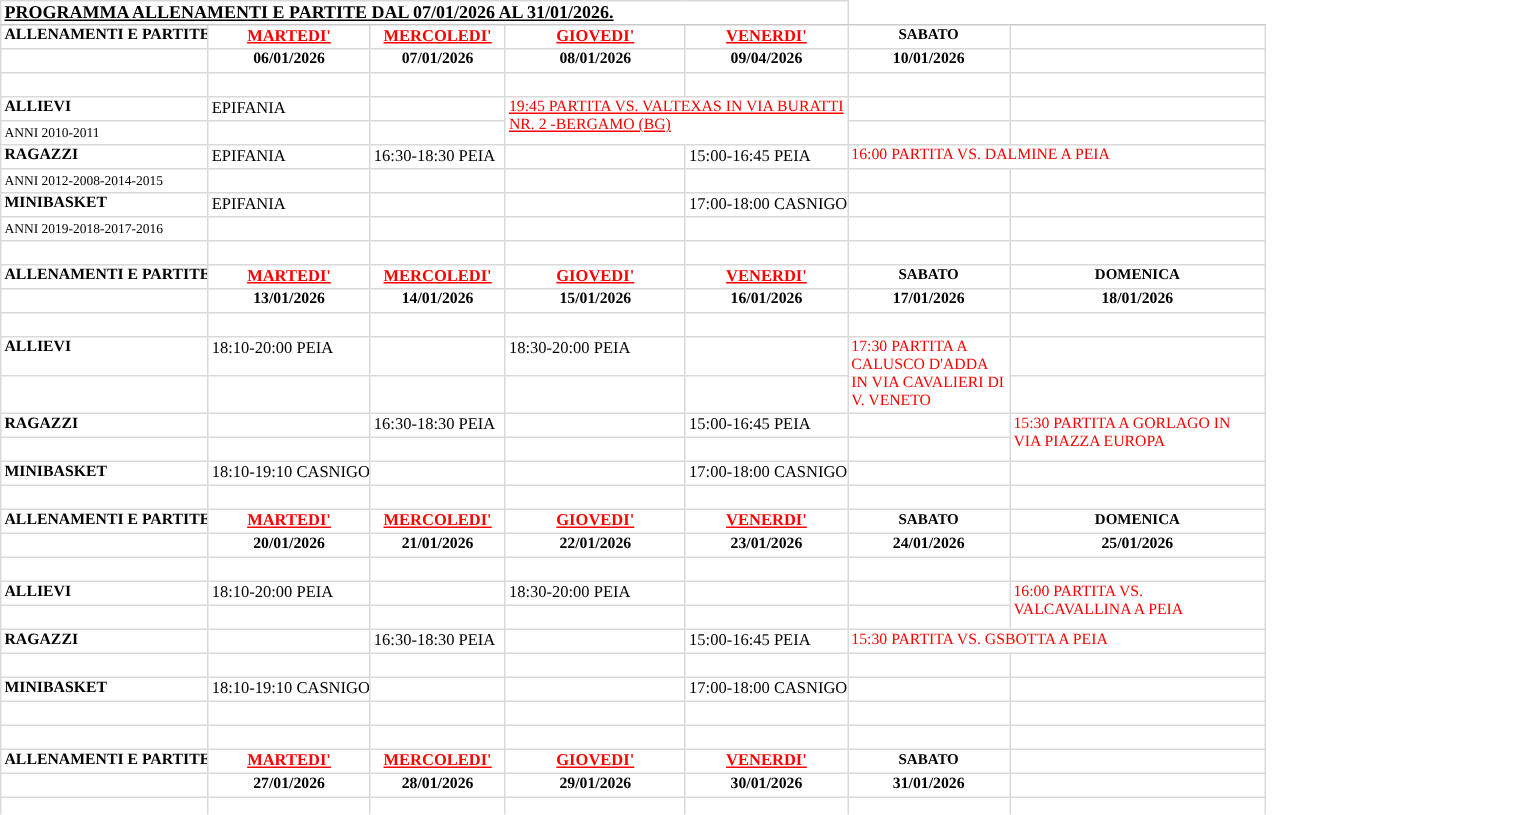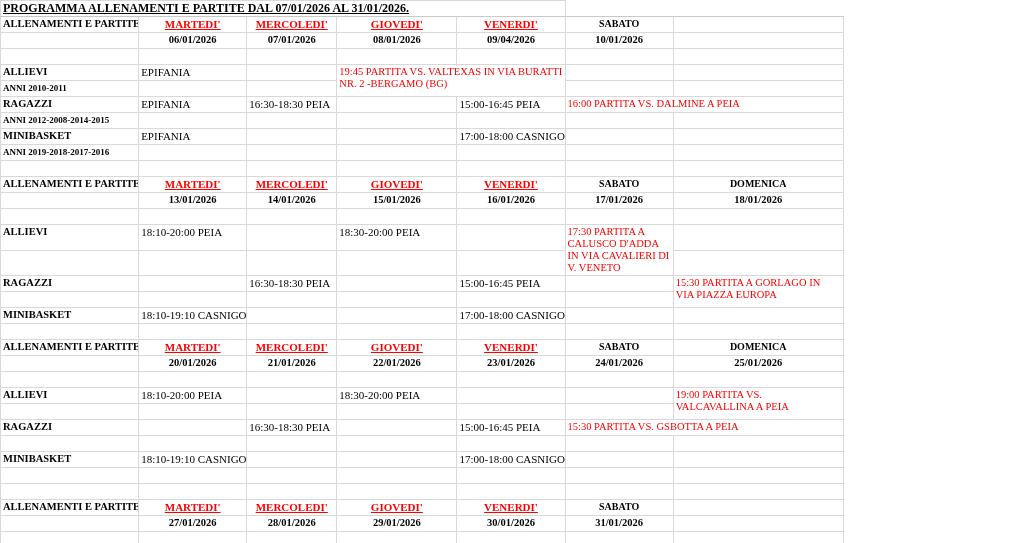--- a/index.html
+++ b/index.html
@@ -75,21 +75,21 @@
   .date {
     font-weight: bold;
     text-align: center;
     font-size: 10.5px;
   }
   .cat {
     font-weight: bold;
     font-size: 10.5px;
   }
   .sub {
-    font-weight: bold;
+    font-weight: normal;
     font-size: 9px;
   }
   .cell-txt { font-size: 11px; }
   .cell-red {
     color: #ff0000;
     font-size: 10.5px;
     white-space: normal;
     line-height: 12px;
   }
   .blank td { height: 13px; }
@@ -145,21 +145,21 @@
           <td></td>
           <td></td>
           <td></td>
           <td></td>
     <td style="border:none;"></td>
   </tr>
   <tr>
     <td class="cat">ALLIEVI</td>
     <td class="cell-txt">EPIFANIA</td>
     <td class="cell-txt"></td>
-    <td class="cell-red" colspan="2" rowspan="2" style="white-space:normal;">19:45 PARTITA VS. VALTEXAS IN VIA BURATTI NR. 2 -BERGAMO (BG)</td>
+    <td class="cell-red" colspan="2" rowspan="2" style="white-space:normal;text-decoration:underline;">19:45 PARTITA VS. VALTEXAS IN VIA BURATTI NR. 2 -BERGAMO (BG)</td>
     <td class="cell-txt"></td>
     <td class="cell-txt"></td>
     <td style="border:none;"></td>
   </tr>
   <tr>
     <td class="sub">ANNI 2010-2011</td>
     <td></td>
     <td></td>
     <td></td>
     <td></td>
@@ -334,21 +334,21 @@
           <td></td>
     <td style="border:none;"></td>
   </tr>
   <tr>
     <td class="cat">ALLIEVI</td>
     <td class="cell-txt">18:10-20:00 PEIA</td>
     <td class="cell-txt"></td>
     <td class="cell-txt">18:30-20:00 PEIA</td>
     <td class="cell-txt"></td>
     <td class="cell-txt"></td>
-    <td class="cell-red" rowspan="2" style="white-space:normal;">19:00 PARTITA VS. VALCAVALLINA A PEIA</td>
+    <td class="cell-red" rowspan="2" style="white-space:normal;">16:00 PARTITA VS. VALCAVALLINA A PEIA</td>
     <td style="border:none;"></td>
   </tr>
   <tr class="blank">
     <td></td>
           <td></td>
           <td></td>
           <td></td>
           <td></td>
           <td></td>
     <td style="border:none;"></td>

